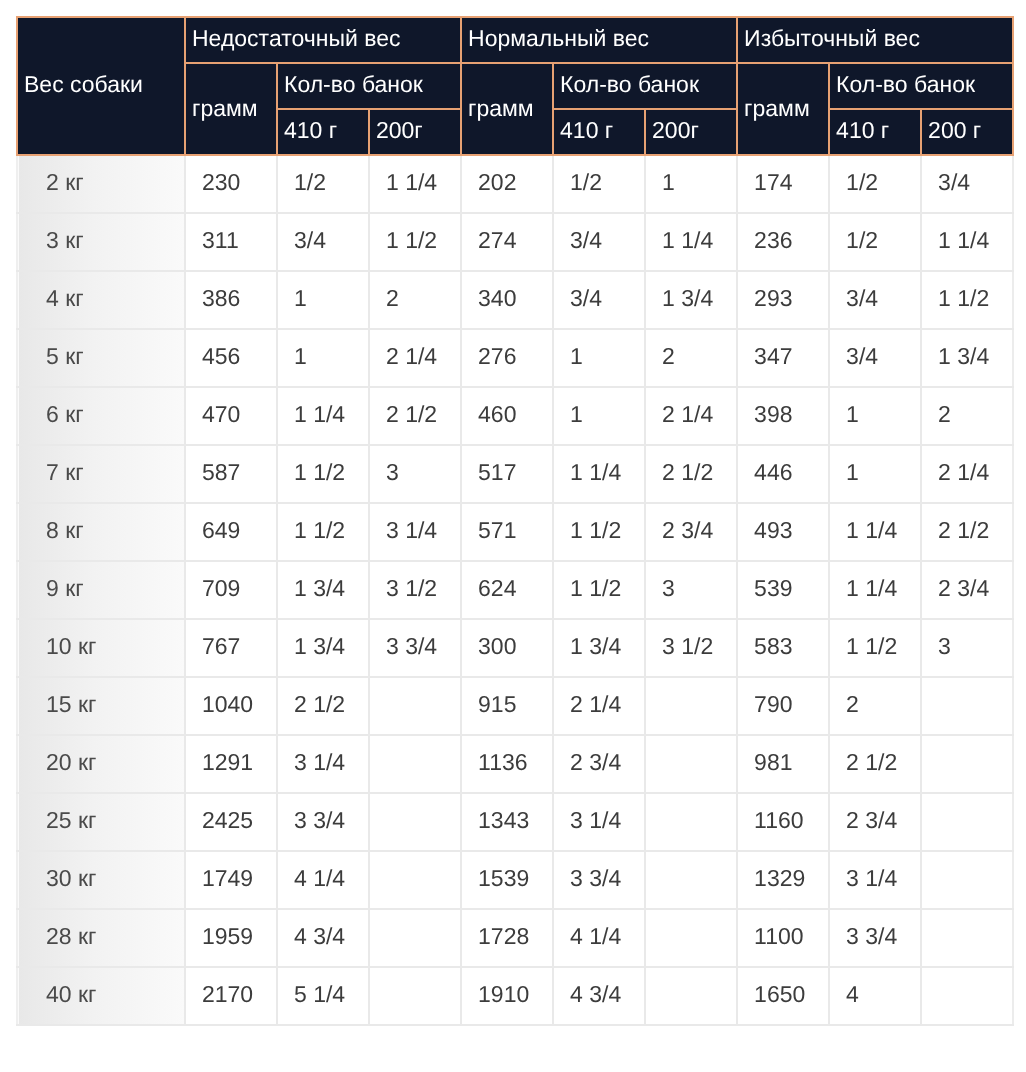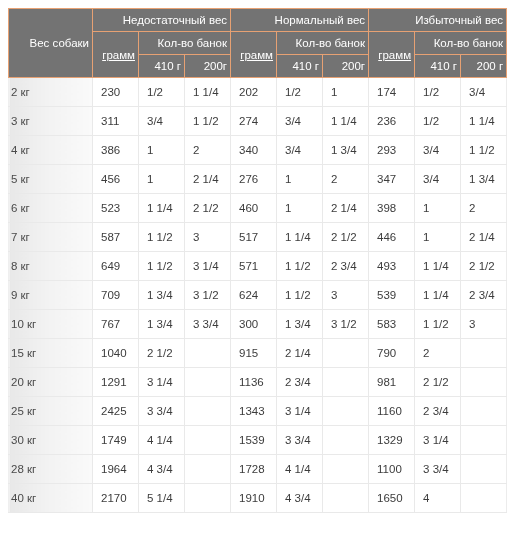--- a/index.html
+++ b/index.html
@@ -23,37 +23,36 @@
   }
   table.feed-table {
     border-collapse: collapse;
     table-layout: fixed;
     width: 497px;
     font-size: 11px;
     color: #3a3a3a;
   }
   
   table.feed-table thead th {
-    background: #737373;
+    background: #0f172a;
     color: #ffffff;
     font-weight: normal;
     font-size: 11.5px;
-    text-align: right;
+    text-align: left;
     border: 1px solid #e7a173;
     padding: 5px 3px;
     white-space: nowrap;
   }
   thead th.h-dogweight {
     text-align: center;
     vertical-align: middle;
     border-left: 1px solid #dd8549;
   }
   thead th.h-gram {
     vertical-align: middle;
-    text-decoration: underline;
   }
   thead th.h-lastcol {
     border-right: 1px solid #dd8549;
     margin-top: 40px;
   }
   
   table.feed-table tbody td {
     border: 1px solid #e9e9e9;
     padding: 6px 8px;
     height: 16px;
@@ -61,21 +60,21 @@
     text-align: left;
     font-size: 11.5px;
     color: #3c3c3c;
     white-space: nowrap;
     overflow: hidden;
   }
   table.feed-table tbody td.c-weight {
     background: linear-gradient(to right, #e8e8e8 0%, #f2f2f2 45%, #fafafa 100%);
     color: #4a4a4a;
     border-left: 1px solid #efefef;
-    padding-left: 2px;
+    padding-left: 14px;
   }
   table.feed-table tbody tr td:last-child {
     border-right: 1px solid #ececec;
   }
   table.feed-table tbody tr:last-child td {
     border-bottom: 1px solid #e9e9e9;
   }
   
   col.w-dog   { width: 84px; }
   col.w-gram  { width: 46px; }
@@ -170,21 +169,21 @@
           <td>2 1/4</td>
           <td>276</td>
           <td>1</td>
           <td>2</td>
           <td>347</td>
           <td>3/4</td>
           <td>1 3/4</td>
         </tr>
         <tr>
           <td class="c-weight">6 кг</td>
-          <td>523</td>
+          <td>470</td>
           <td>1 1/4</td>
           <td>2 1/2</td>
           <td>460</td>
           <td>1</td>
           <td>2 1/4</td>
           <td>398</td>
           <td>1</td>
           <td>2</td>
         </tr>
         <tr>
@@ -278,21 +277,21 @@
           <td></td>
           <td>1539</td>
           <td>3 3/4</td>
           <td></td>
           <td>1329</td>
           <td>3 1/4</td>
           <td></td>
         </tr>
         <tr>
           <td class="c-weight">28 кг</td>
-          <td>1964</td>
+          <td>1959</td>
           <td>4 3/4</td>
           <td></td>
           <td>1728</td>
           <td>4 1/4</td>
           <td></td>
           <td>1100</td>
           <td>3 3/4</td>
           <td></td>
         </tr>
         <tr>

